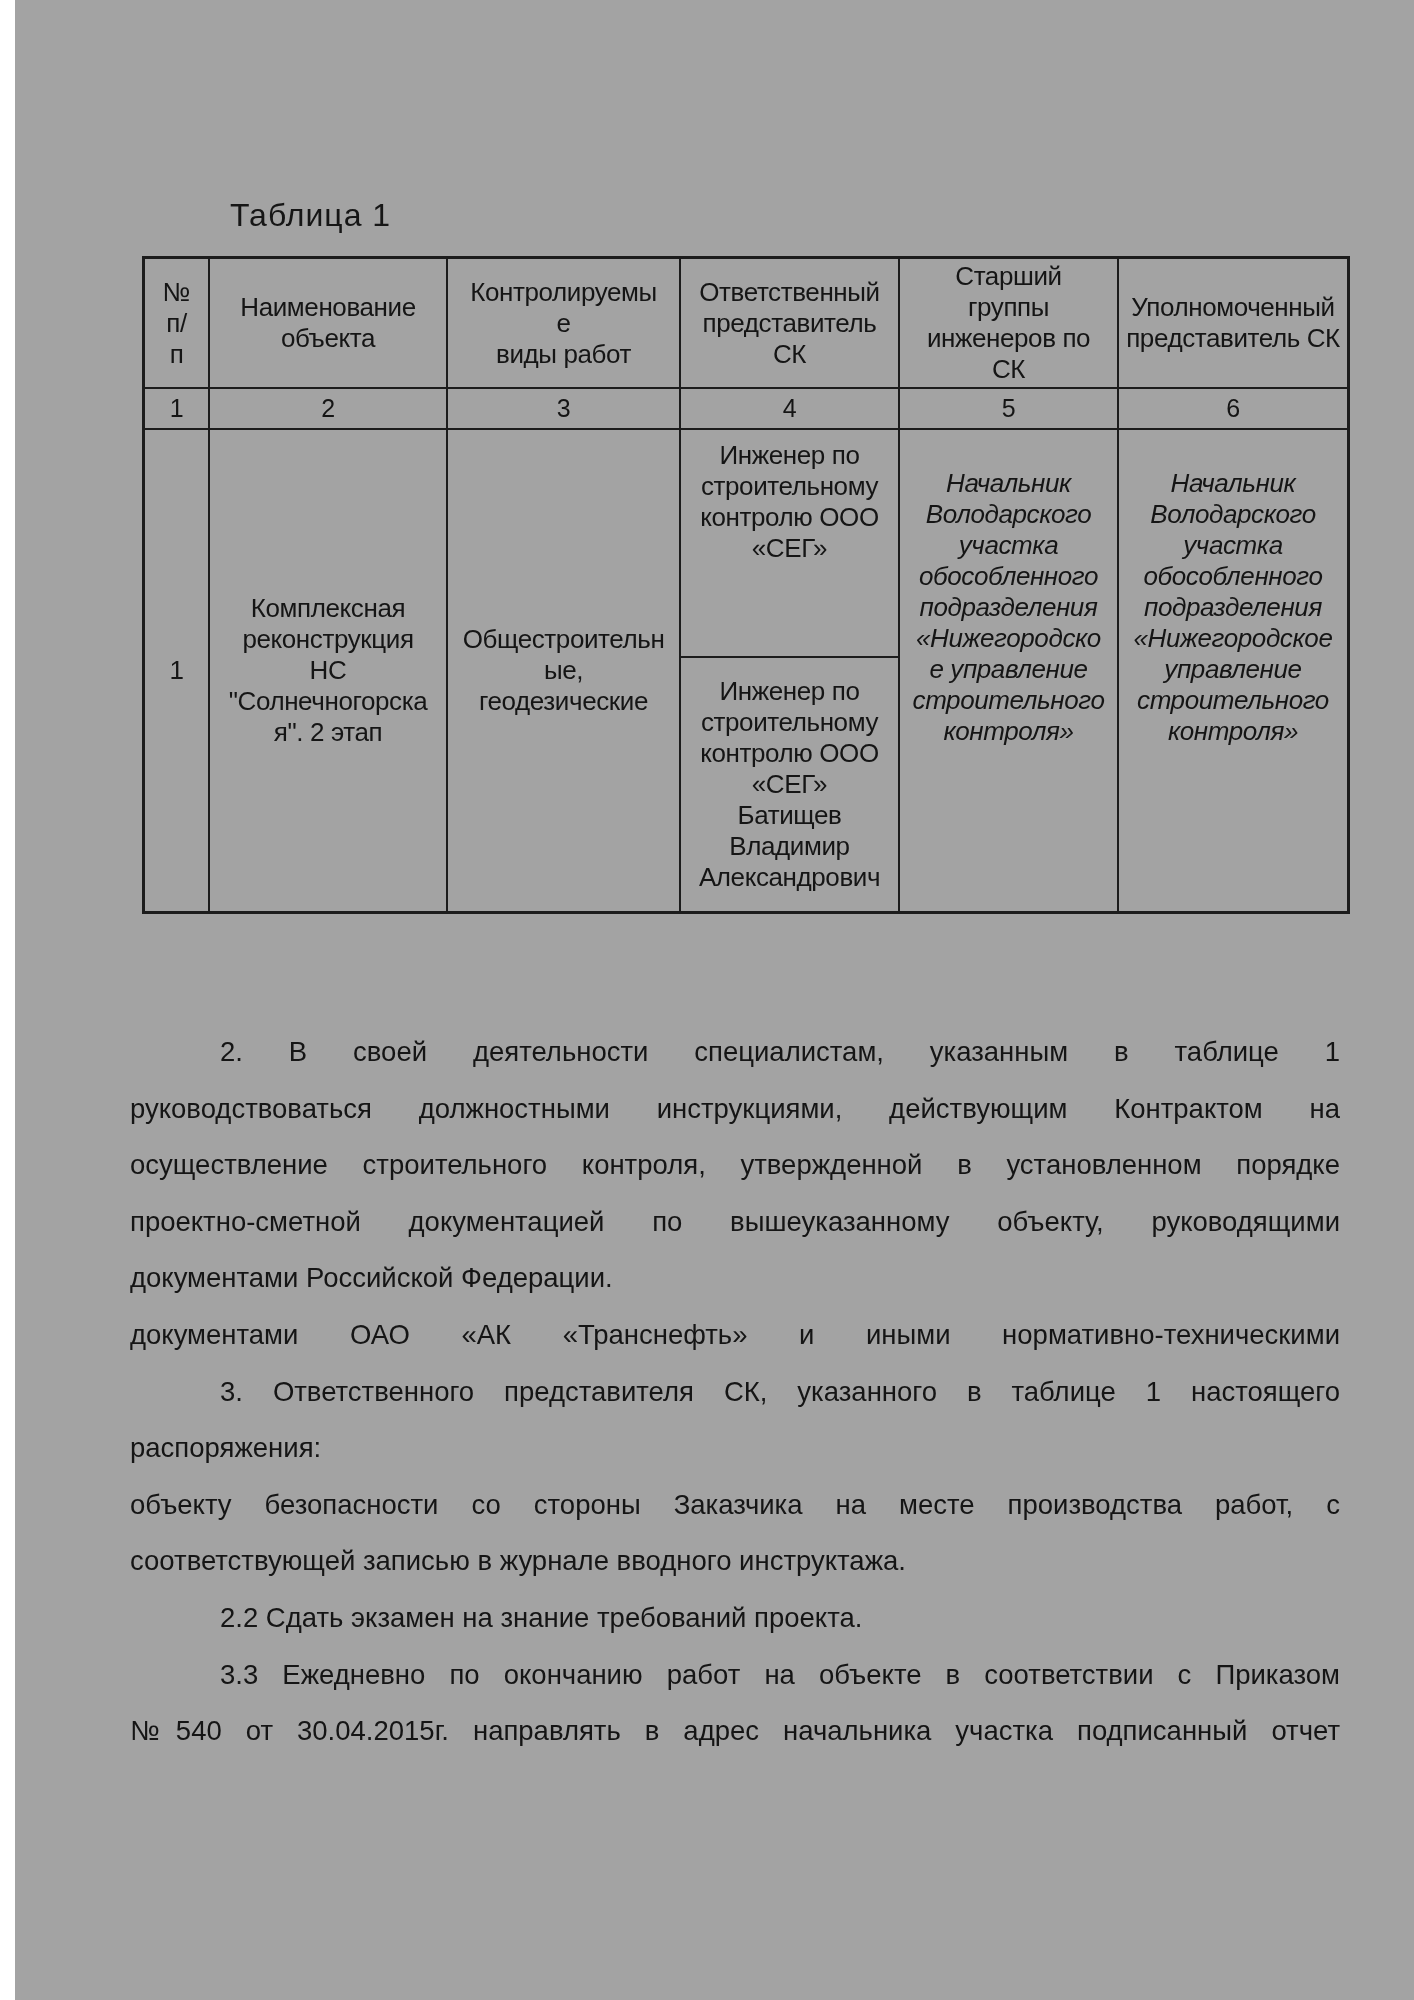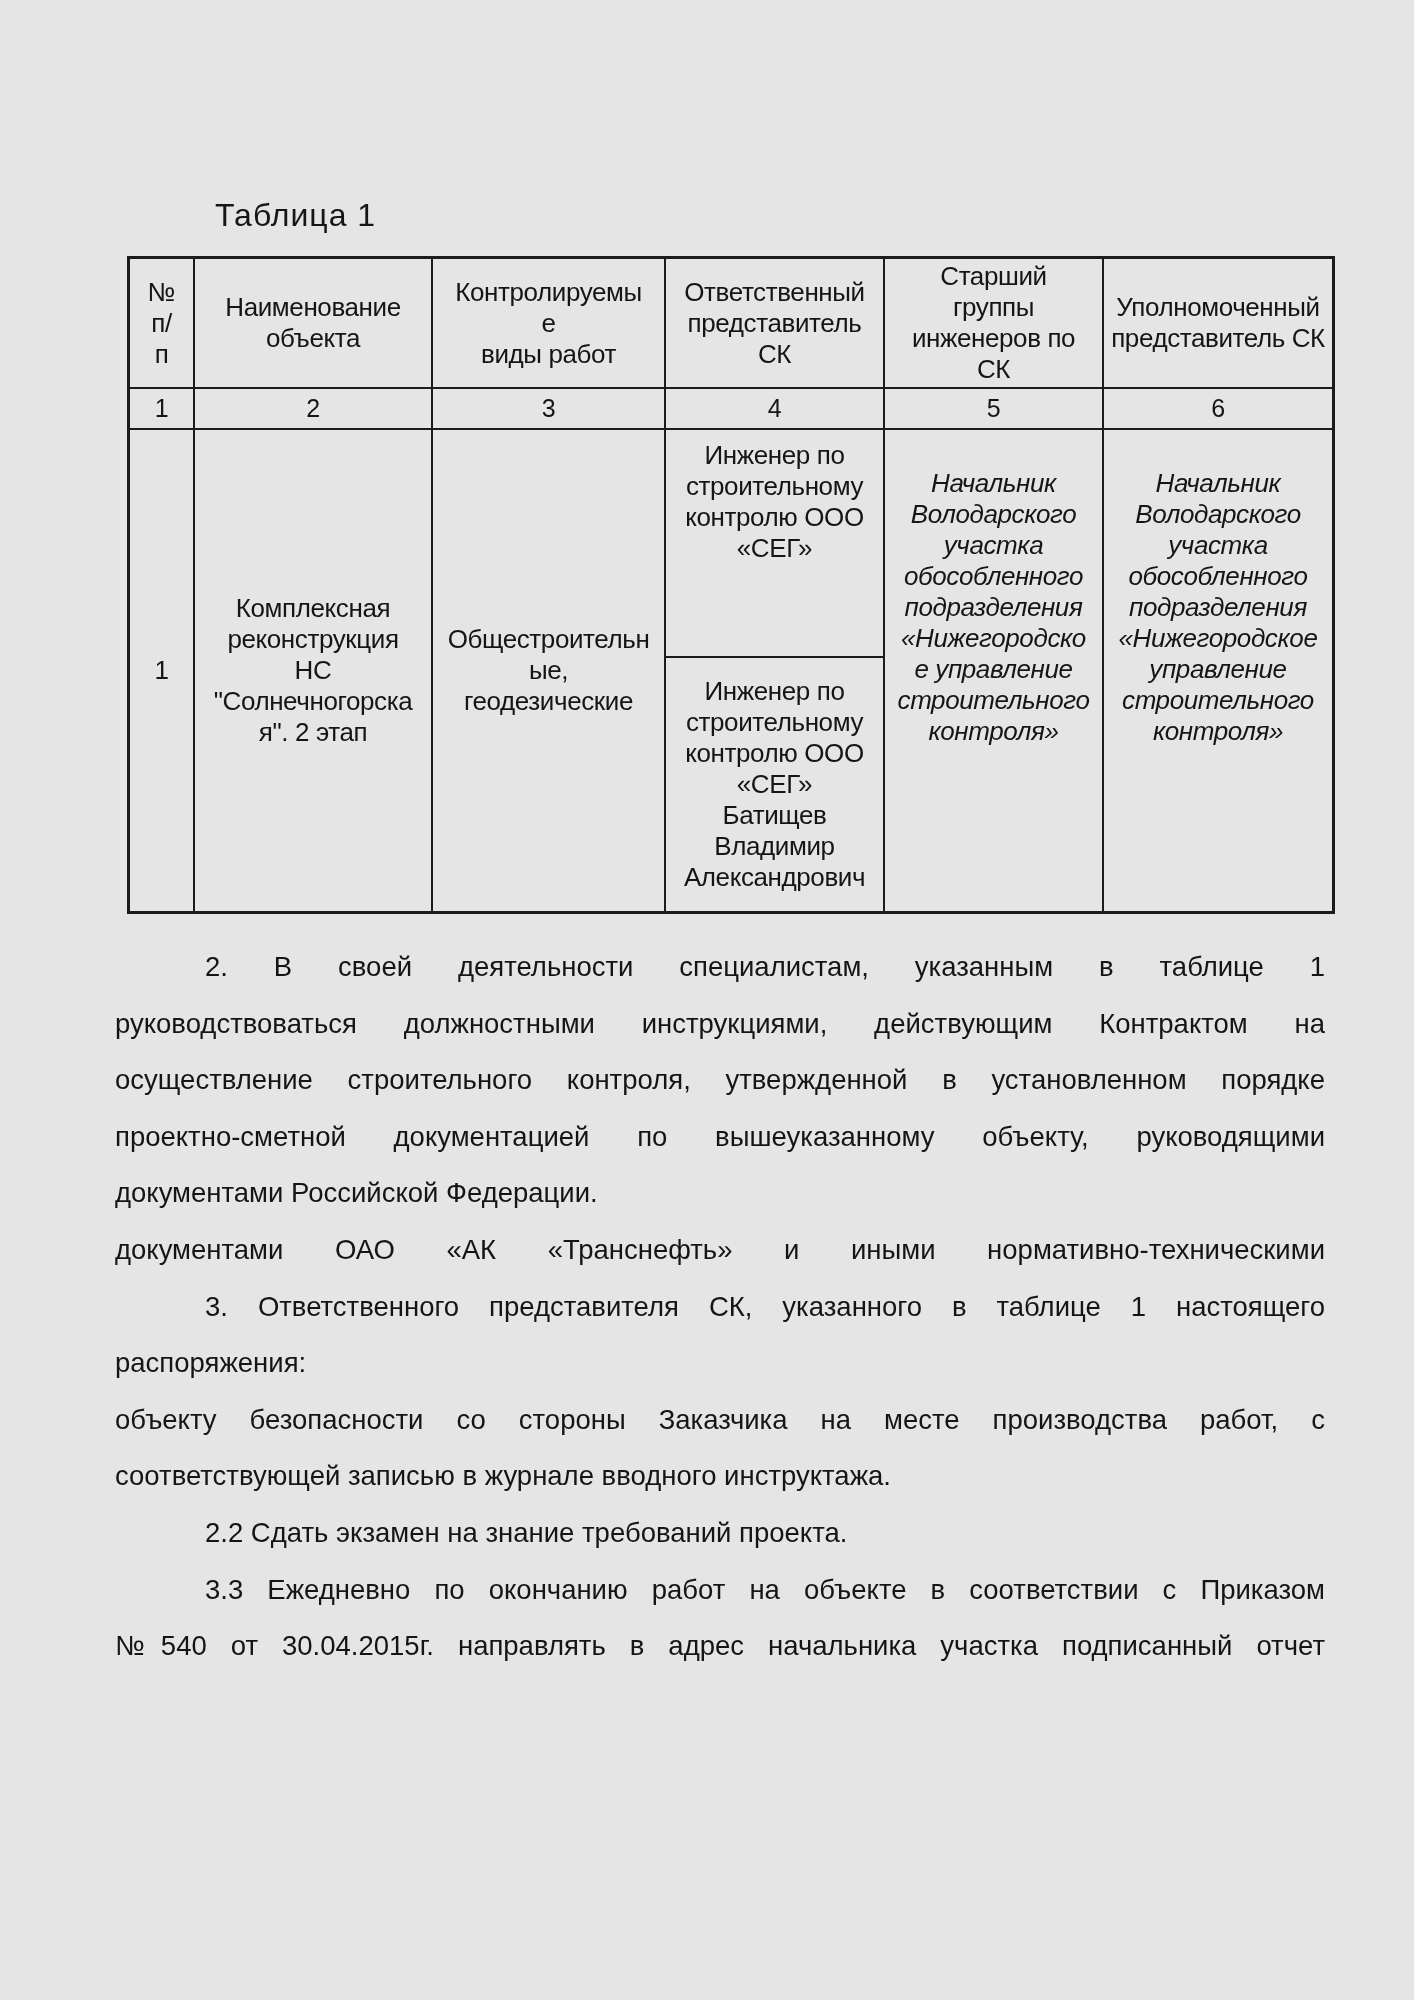--- a/index.html
+++ b/index.html
@@ -4,21 +4,21 @@
 <style>
   html,body{margin:0;padding:0;}
   body{
     width:1414px;height:2000px;
     background:#ffffff;
     font-family:"Liberation Sans", sans-serif;
     color:#1a1a1a;
     position:relative;
     overflow:hidden;
   }
-  .page{position:absolute;inset:0;background:#e5e5e5;}
+  .page{position:absolute;inset:0;background:#a3a3a3;margin-left:15px;}
   .doc-title{
     position:absolute;left:215px;top:197px;
     font-size:32px;letter-spacing:1px;color:#161616;
   }
   
   .tbl{
     position:absolute;left:127px;top:256px;
     width:1208px;height:658px;
     box-sizing:border-box;
     border:3px solid #1c1c1c;
@@ -48,21 +48,21 @@
     border-bottom:2px solid #1c1c1c;
     display:flex;align-items:flex-start;justify-content:center;
     padding-top:10px;text-align:center;white-space:pre-line;
   }
   .sub-bot{
     flex:1;display:flex;align-items:center;justify-content:center;
     text-align:center;white-space:pre-line;
   }
   
   .paras{
-    position:absolute;left:115px;top:939px;width:1210px;
+    position:absolute;left:115px;top:1024px;width:1210px;
     font-size:27.5px;color:#151515;
   }
   .pline{
     height:56.6px;line-height:56.6px;
     overflow:hidden;
     text-align:left;
   }
   .pline.j{text-align:justify;text-align-last:justify;}
   .pline.ind{text-indent:90px;}
 </style>

